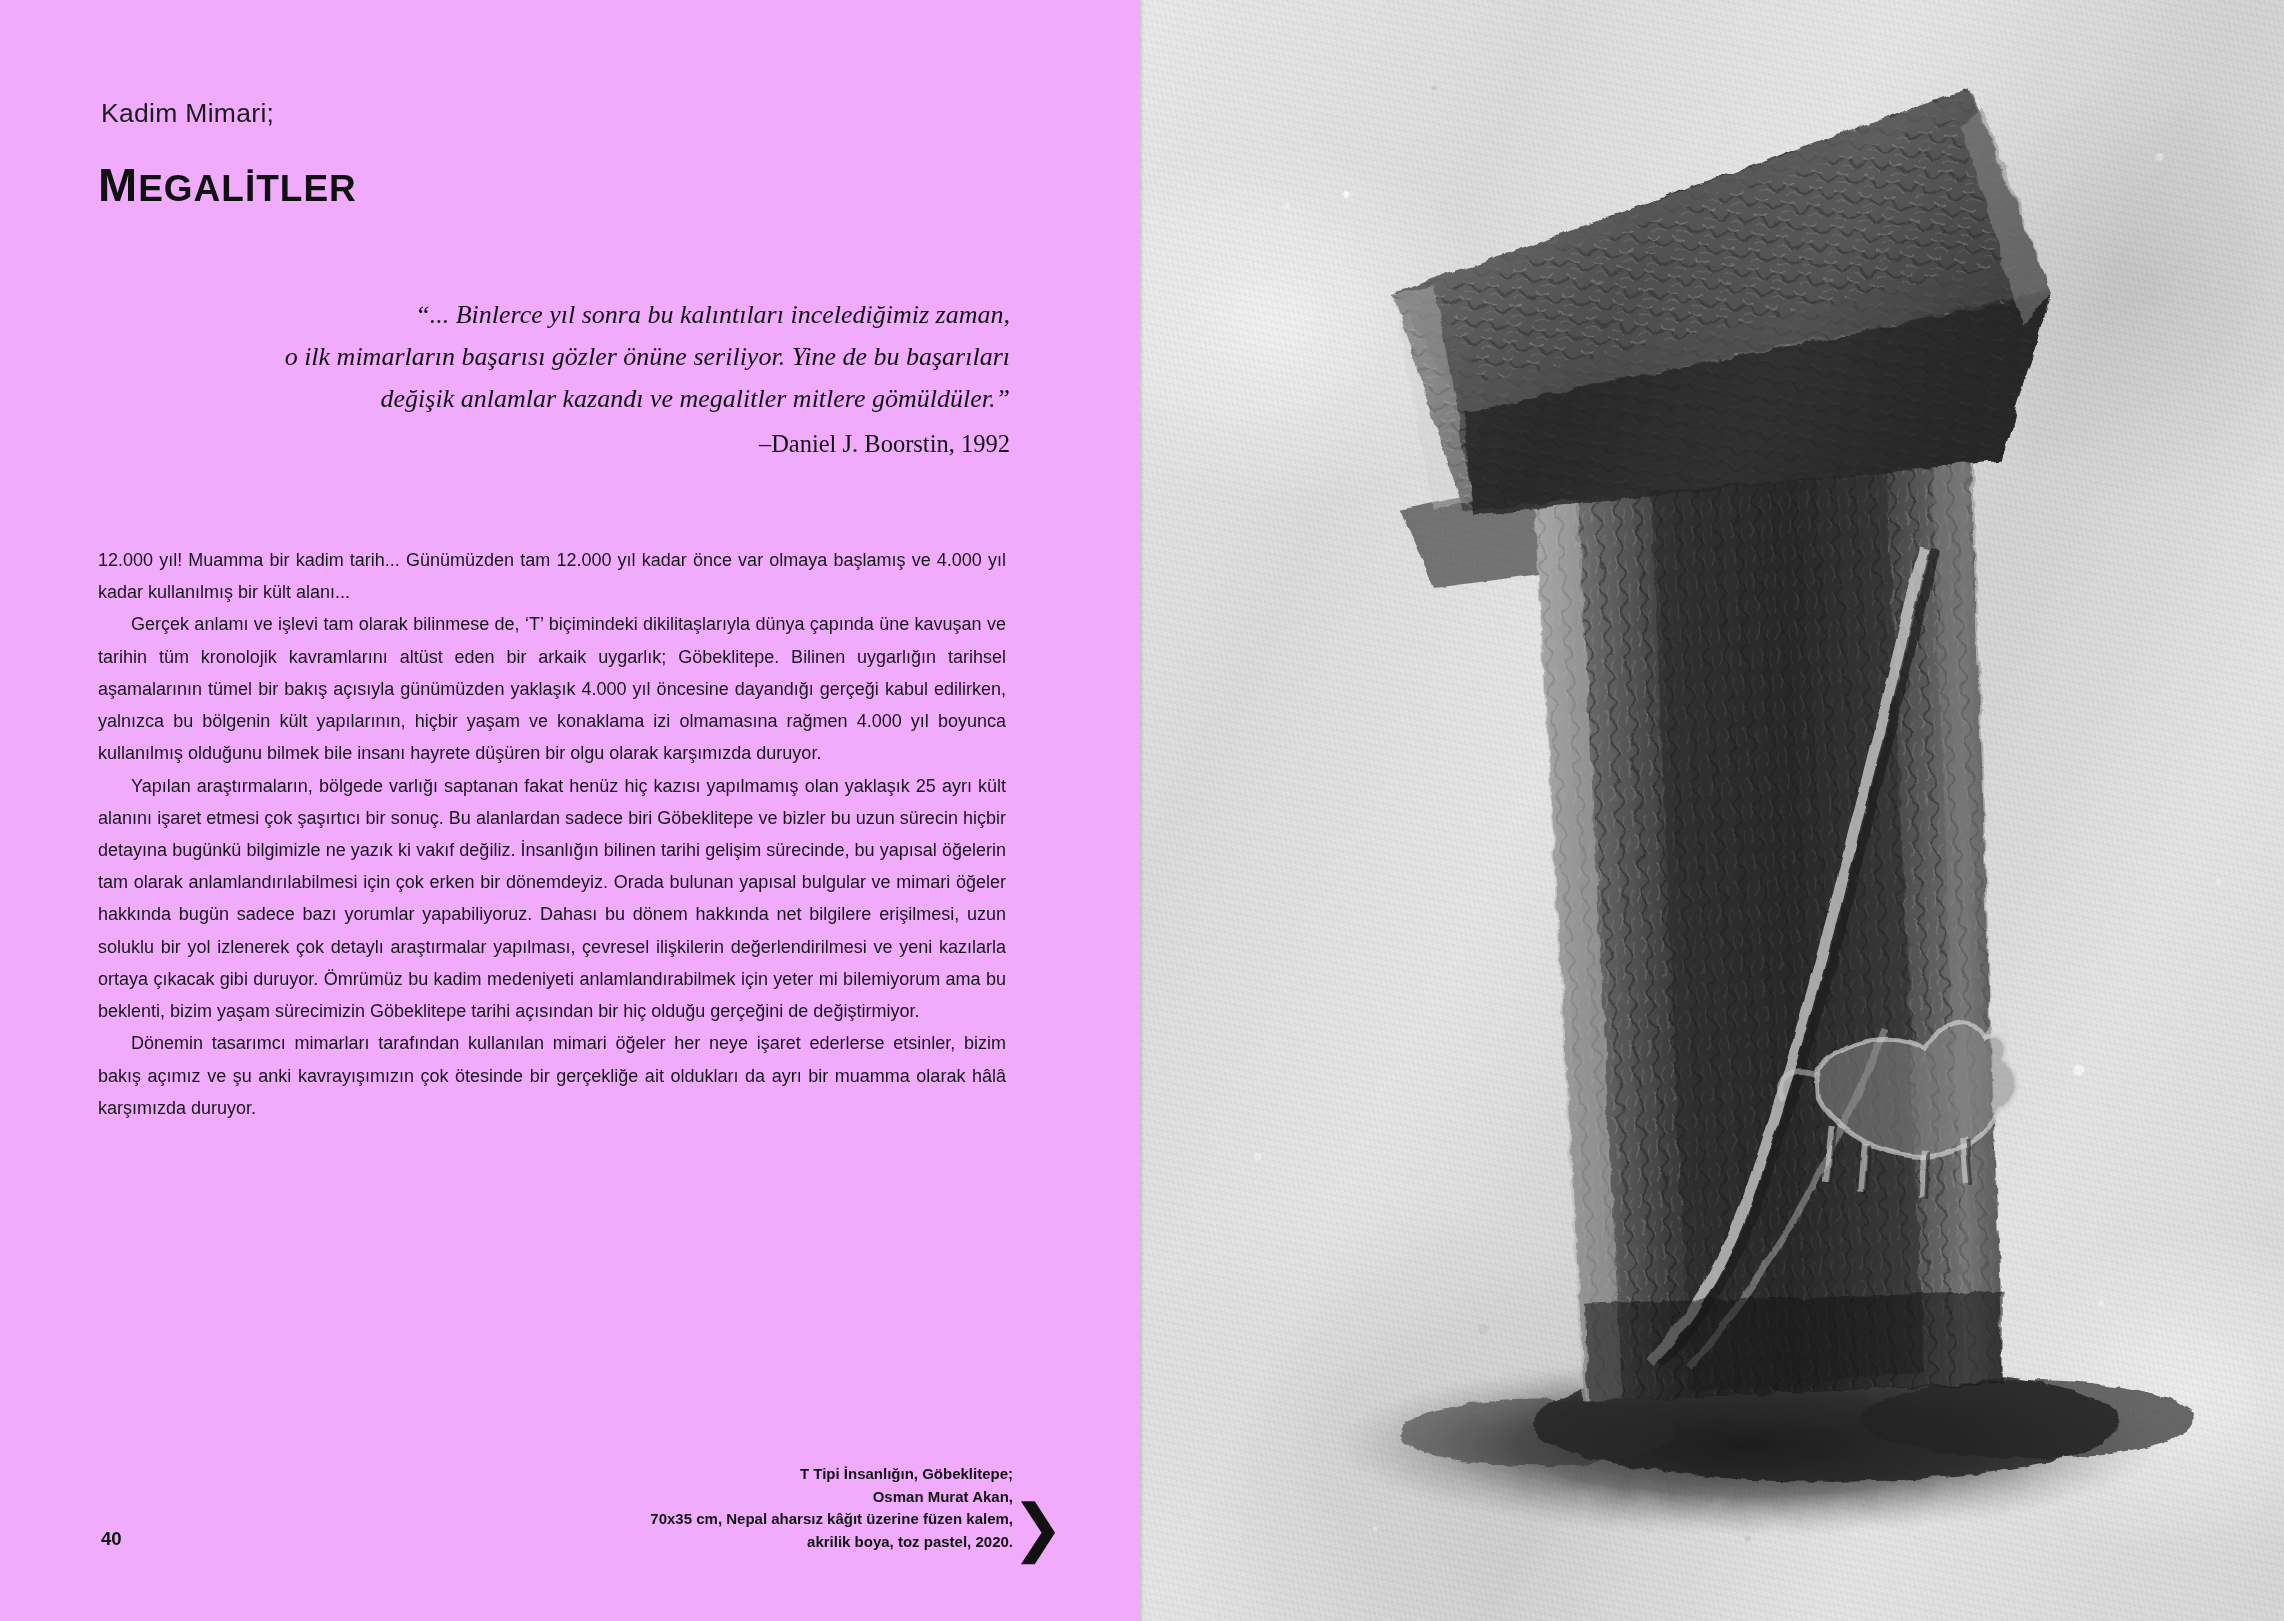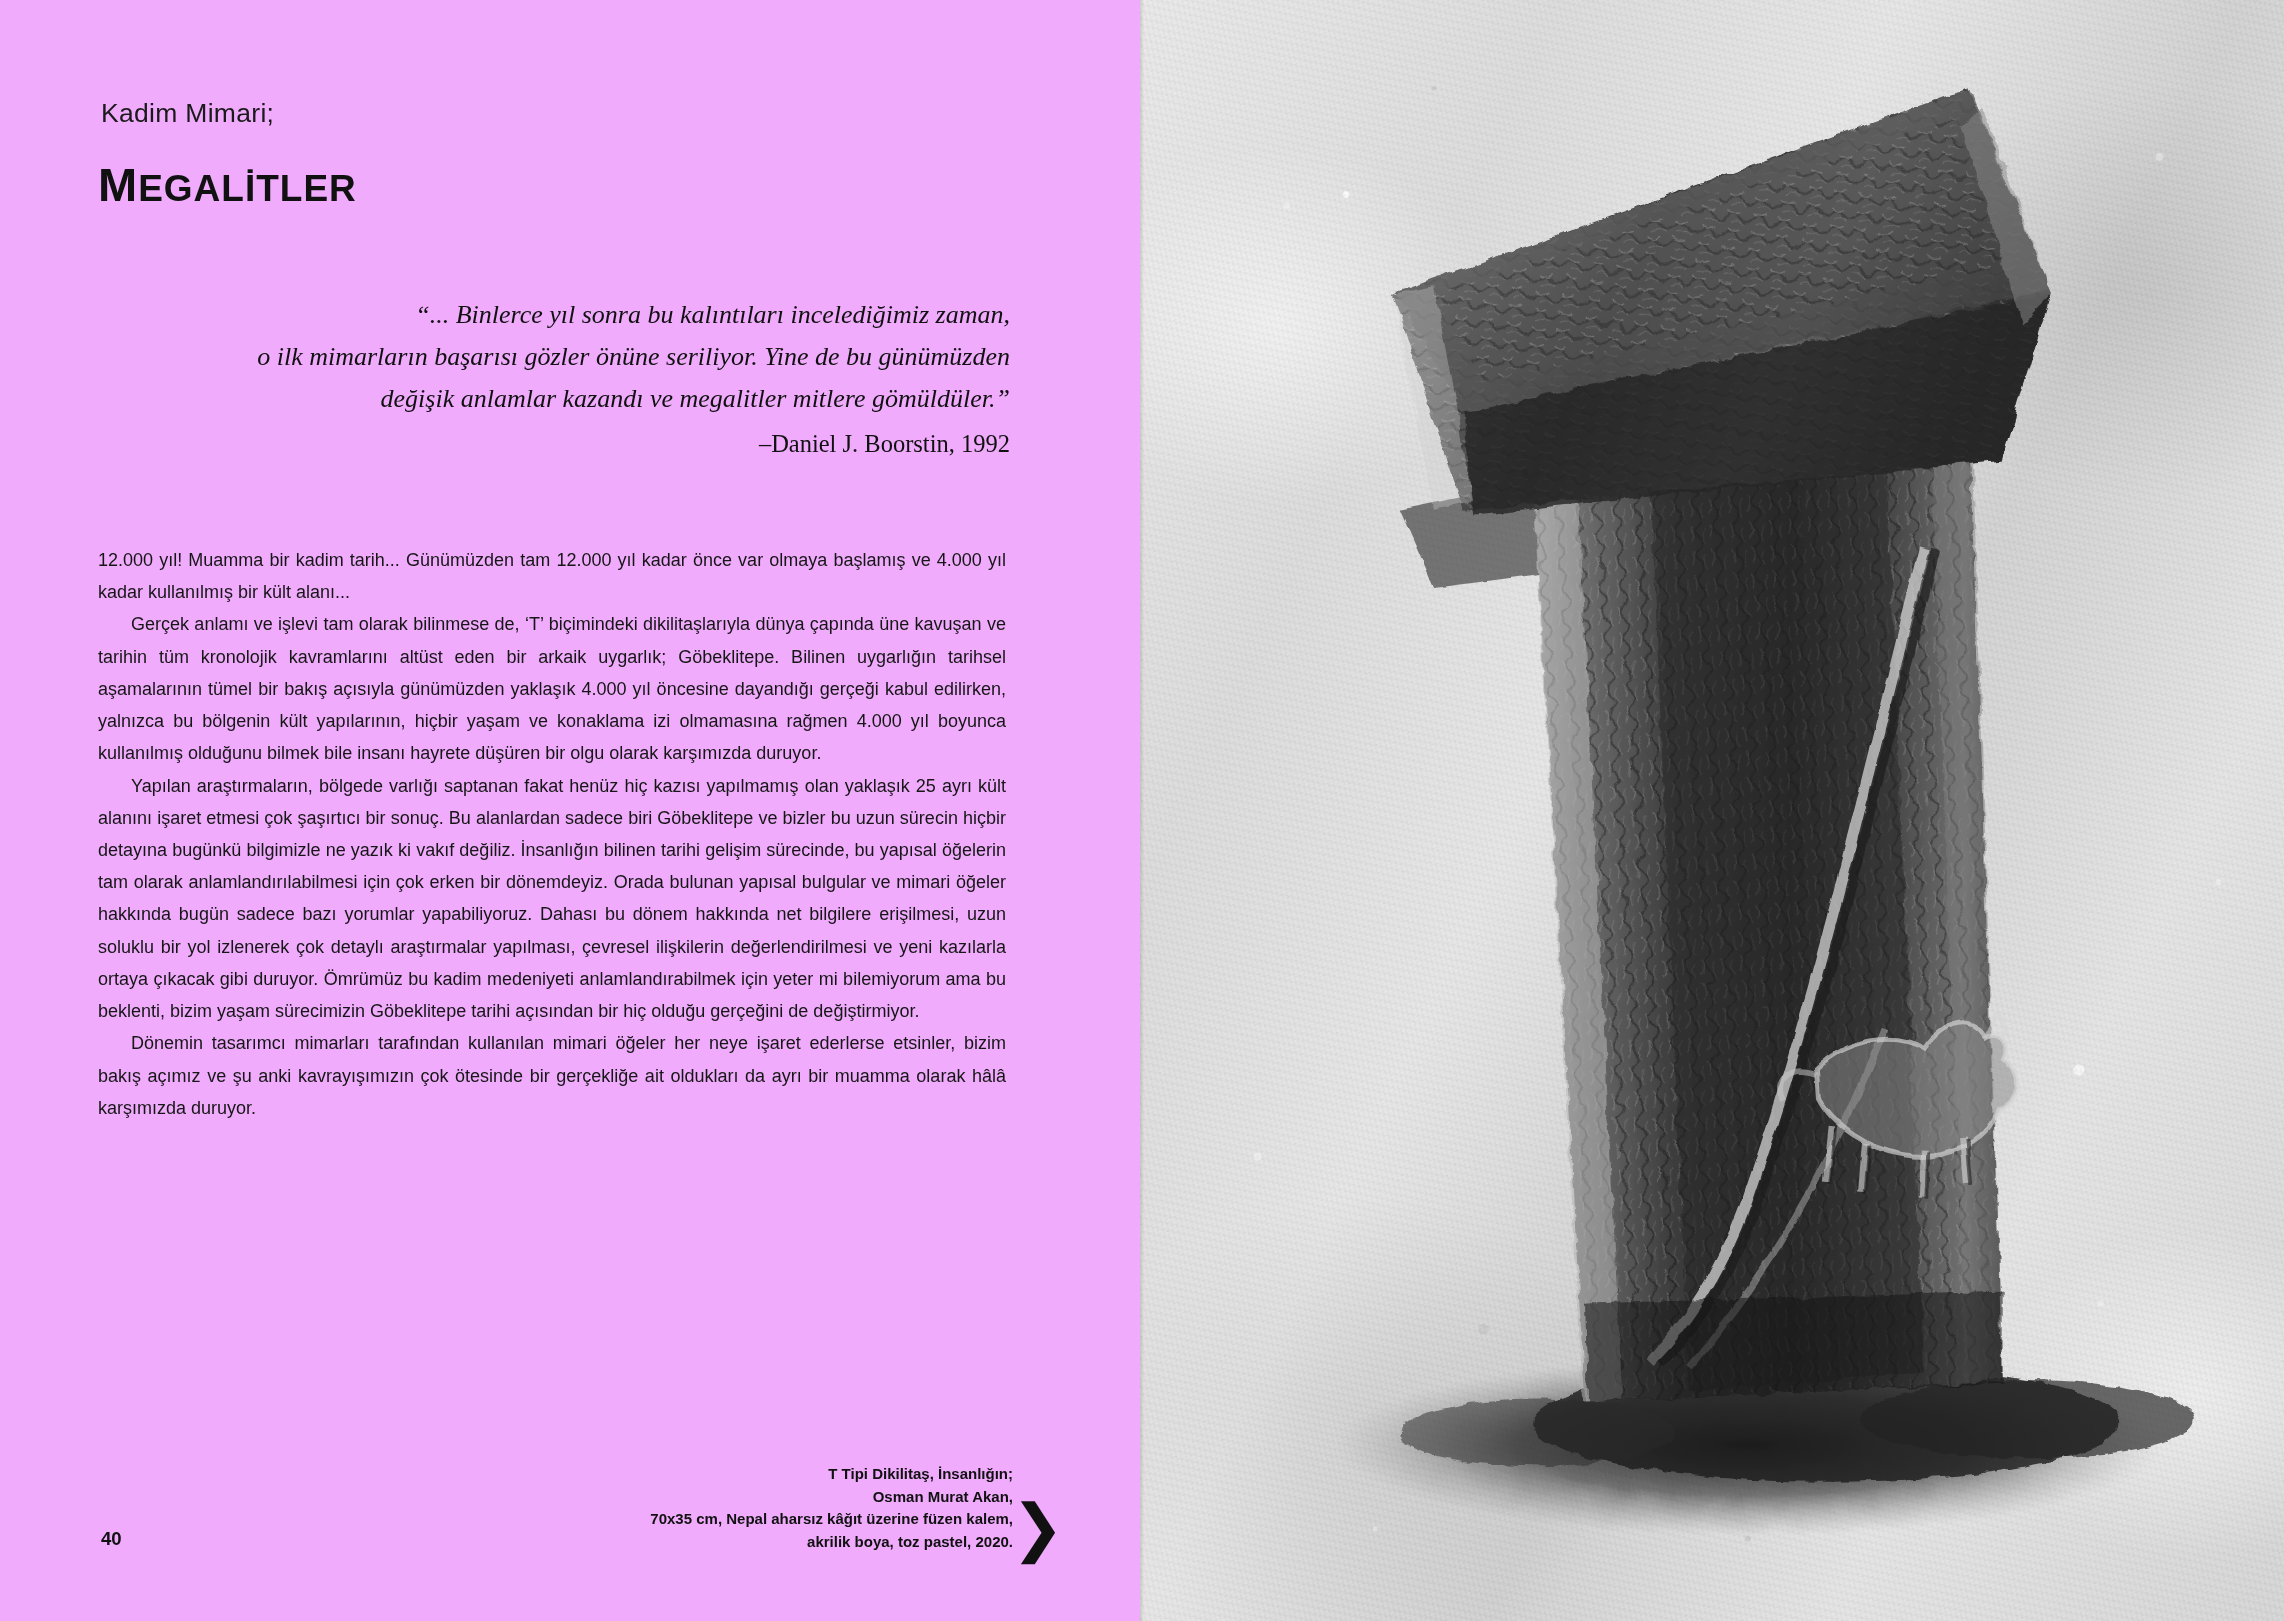--- a/index.html
+++ b/index.html
@@ -177,34 +177,34 @@
   <div class="page-left">
 
     <div class="kicker">Kadim Mimari;</div>
 
     <div class="title">
       <span>M</span><span class="small">EGALİTLER</span>
     </div>
 
     <div class="quote">
       <span>“... Binlerce yıl sonra bu kalıntıları incelediğimiz zaman,</span><br>
-      <span>o ilk mimarların başarısı gözler önüne seriliyor. Yine de bu günümüzden</span><br>
+      <span>o ilk mimarların başarısı gözler önüne seriliyor. Yine de bu başarıları</span><br>
       <span>değişik anlamlar kazandı ve megalitler mitlere gömüldüler.”</span>
       <span class="quote-attr">–Daniel J. Boorstin, 1992</span>
     </div>
 
     <div class="body-col">
       <p>12.000 yıl! Muamma bir kadim tarih... Günümüzden tam 12.000 yıl kadar önce var olmaya başlamış ve 4.000 yıl kadar kullanılmış bir kült alanı...</p>
       <p class="indent">Gerçek anlamı ve işlevi tam olarak bilinmese de, ‘T’ biçimindeki dikilitaşlarıyla dünya çapında üne kavuşan ve tarihin tüm kronolojik kavramlarını altüst eden bir arkaik uygarlık; Göbeklitepe. Bilinen uygarlığın tarihsel aşamalarının tümel bir bakış açısıyla günümüzden yaklaşık 4.000 yıl öncesine dayandığı gerçeği kabul edilirken, yalnızca bu bölgenin kült yapılarının, hiçbir yaşam ve konaklama izi olmamasına rağmen 4.000 yıl boyunca kullanılmış olduğunu bilmek bile insanı hayrete düşüren bir olgu olarak karşımızda duruyor.</p>
       <p class="indent">Yapılan araştırmaların, bölgede varlığı saptanan fakat henüz hiç kazısı yapılmamış olan yaklaşık 25 ayrı kült alanını işaret etmesi çok şaşırtıcı bir sonuç. Bu alanlardan sadece biri Göbeklitepe ve bizler bu uzun sürecin hiçbir detayına bugünkü bilgimizle ne yazık ki vakıf değiliz. İnsanlığın bilinen tarihi gelişim sürecinde, bu yapısal öğelerin tam olarak anlamlandırılabilmesi için çok erken bir dönemdeyiz. Orada bulunan yapısal bulgular ve mimari öğeler hakkında bugün sadece bazı yorumlar yapabiliyoruz. Dahası bu dönem hakkında net bilgilere erişilmesi, uzun soluklu bir yol izlenerek çok detaylı araştırmalar yapılması, çevresel ilişkilerin değerlendirilmesi ve yeni kazılarla ortaya çıkacak gibi duruyor. Ömrümüz bu kadim medeniyeti anlamlandırabilmek için yeter mi bilemiyorum ama bu beklenti, bizim yaşam sürecimizin Göbeklitepe tarihi açısından bir hiç olduğu gerçeğini de değiştirmiyor.</p>
       <p class="indent">Dönemin tasarımcı mimarları tarafından kullanılan mimari öğeler her neye işaret ederlerse etsinler, bizim bakış açımız ve şu anki kavrayışımızın çok ötesinde bir gerçekliğe ait oldukları da ayrı bir muamma olarak hâlâ karşımızda duruyor.</p>
     </div>
 
     <div class="caption">
-      <div>T Tipi Dikilitaş, İnsanlığın;</div>
+      <div>T Tipi İnsanlığın, Göbeklitepe;</div>
       <div>Osman Murat Akan,</div>
       <div>70x35 cm, Nepal aharsız kâğıt üzerine füzen kalem,</div>
       <div>akrilik boya, toz pastel, 2020.</div>
     </div>
     <div class="caption-arrow">❯</div>
 
     <div class="folio">40</div>
   </div>
 
   <div class="page-right">

